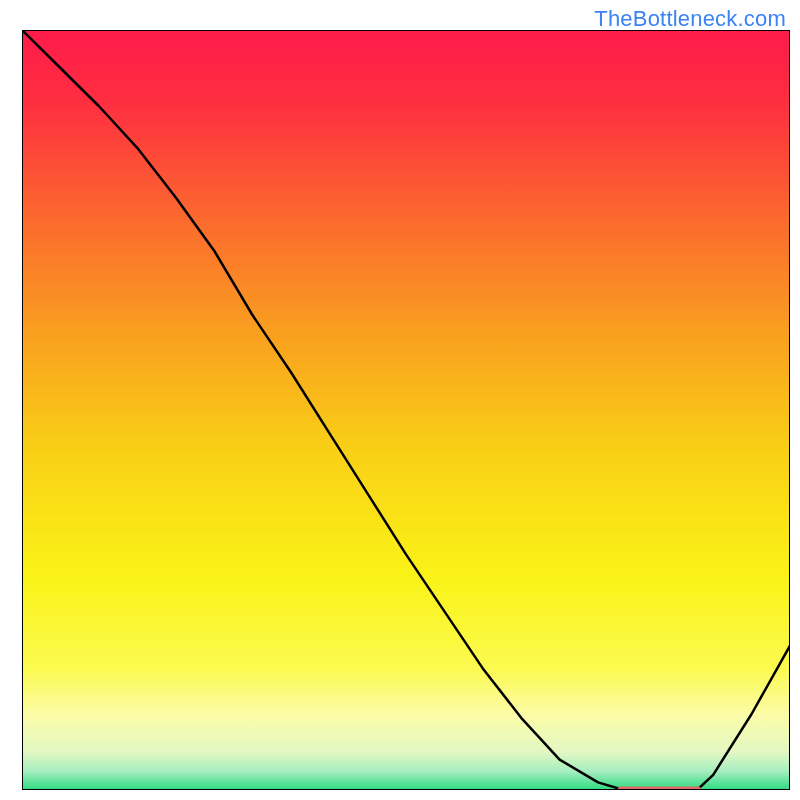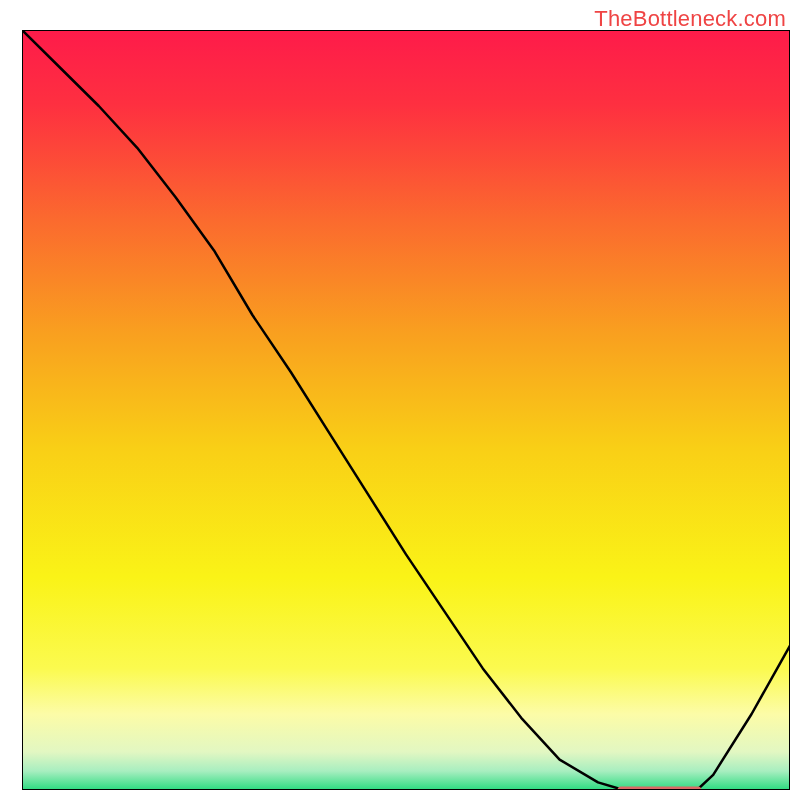--- a/index.html
+++ b/index.html
@@ -13,21 +13,21 @@
   }
   .container {
     position: relative;
     width: 800px;
     height: 800px;
   }
   .watermark {
     position: absolute;
     top: 6px;
     right: 14px;
-    color: #ef4444;
+    color: #3b82f6;
     font-size: 22px;
     font-weight: 400;
     letter-spacing: 0.2px;
     z-index: 10;
   }
   .plot {
     position: absolute;
     left: 22px;
     top: 30px;
     width: calc(800px - 22px - 10px);

